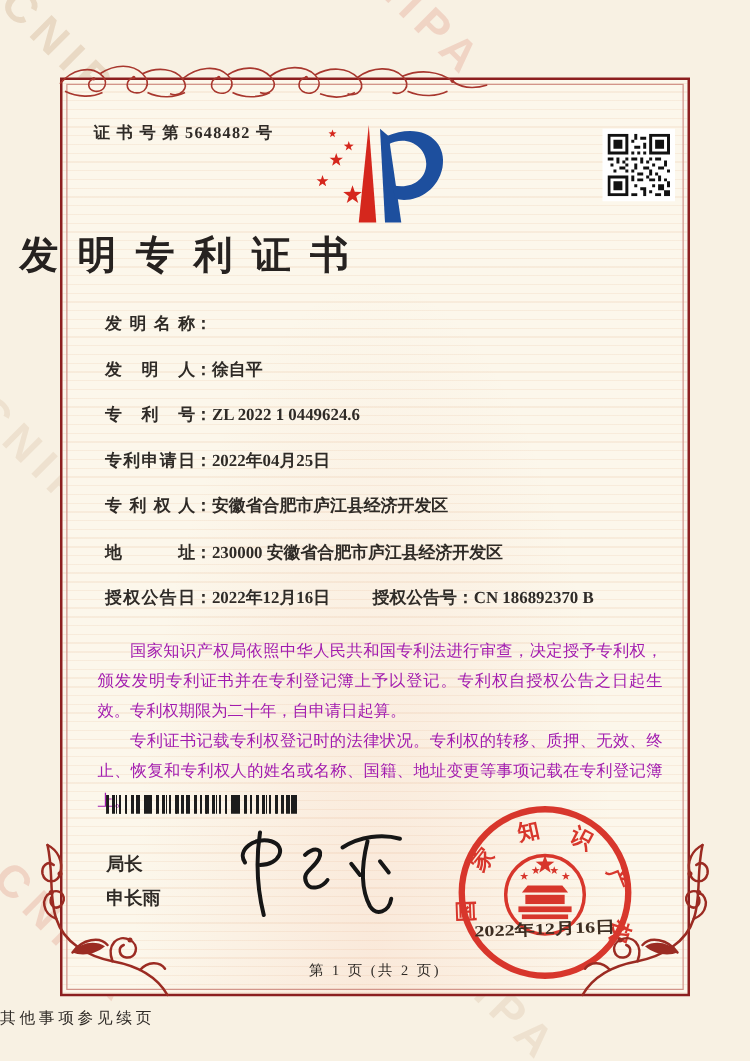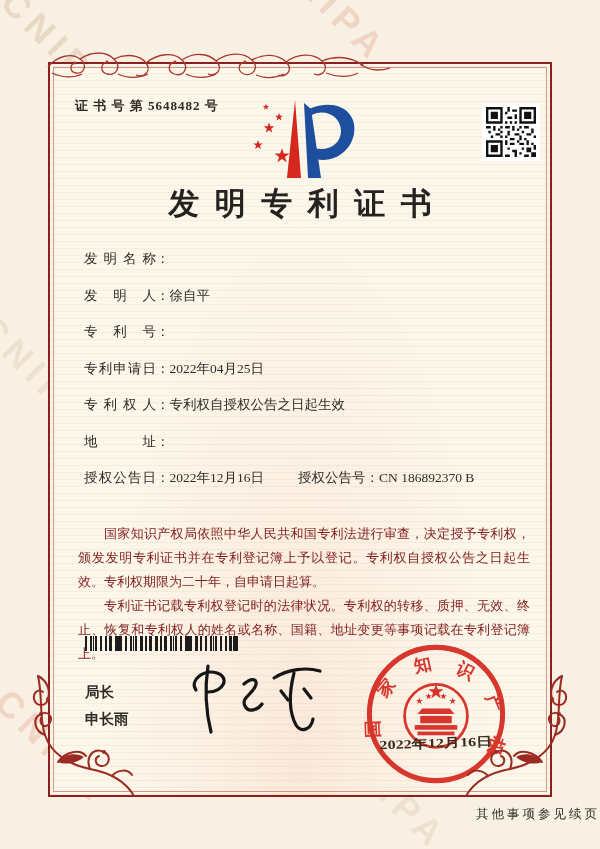--- a/index.html
+++ b/index.html
@@ -48,50 +48,50 @@
     position:absolute; left:75px; top:97px;
     font-size:13px; font-weight:600; letter-spacing:1px;
   }
   .logo { position:absolute; left:229px; top:96px; }
   .qr {
     position:absolute; left:482px; top:103px; width:58px; height:58px;
     background:#fff; display:flex; align-items:center; justify-content:center;
   }
   .title {
     position:absolute; left:0; right:0; top:183px;
-    text-align:center; font-size:31px; font-weight:bold;
+    text-align:left; font-size:31px; font-weight:bold;
     letter-spacing:0.5em; text-indent:0.5em; color:#262220;
   }
-  .fields { position:absolute; left:84px; top:249px; width:450px; font-size:13.5px; font-weight:normal; }
+  .fields { position:absolute; left:84px; top:249px; width:450px; font-size:13.5px; font-weight:bold; }
   .frow { display:flex; margin-bottom:16.5px; line-height:20px; white-space:nowrap; }
   .flabel {
     display:inline-block; width:72px; flex:0 0 72px;
     text-align:justify; text-align-last:justify;
   }
   .fcolon { flex:0 0 auto; }
   .fvalue { flex:0 1 auto; }
   .frow .pair2 { margin-left:34px; display:flex; }
 
-  .paras { position:absolute; left:78px; top:522px; width:452px; font-size:13px; line-height:24px; color:#7f1d1d; }
+  .paras { position:absolute; left:78px; top:509px; width:452px; font-size:13px; line-height:24px; color:#a21caf; }
   .paras p { text-indent:2em; text-align:justify; }
 
   .barcode {
     position:absolute; left:85px; top:636px; width:153px; height:15px;
     background:
       repeating-linear-gradient(90deg,#1c1c1c 0 2px,transparent 2px 5px),
       repeating-linear-gradient(90deg,#1c1c1c 0 1px,transparent 1px 8px),
       repeating-linear-gradient(90deg,transparent 0 10px,#1c1c1c 10px 12px,transparent 12px 23px);
   }
 
   .signer { position:absolute; left:85px; top:679px; font-size:14.5px; font-weight:bold; line-height:27px; }
   .signature { position:absolute; left:178px; top:660px; }
   .seal { position:absolute; left:362px; top:640px; }
 
   .page-info { position:absolute; left:0; right:0; top:769px; text-align:center; font-size:11.5px; letter-spacing:2px; }
-  .footer-note { position:absolute; left:0; right:0; top:806px; text-align:right; font-size:12.5px; letter-spacing:3px; z-index:3; }
+  .footer-note { position:absolute; left:0; right:0; top:806px; text-align:left; font-size:12.5px; letter-spacing:3px; z-index:3; }
 
   .top-scroll { position:absolute; left:46px; top:47px; z-index:4; pointer-events:none; }
   .corner { position:absolute; z-index:4; pointer-events:none; }
   .corner.bl { left:28px; top:672px; }
   .corner.br { right:28px; top:672px; transform:scaleX(-1); }
 
   .seal-date-text { font-size:13.5px; font-weight:bold; fill:#3c2d22; }
   .seal-ring-text { font-size:19px; font-weight:bold; fill:#d5271d; }
 </style>
 </head>
@@ -178,34 +178,36 @@
         <span class="fcolon">：</span>
     </div>
     <div class="frow">
       <span class="flabel">发明人</span>
         <span class="fcolon">：</span>
         <span class="fvalue">徐自平</span>
     </div>
     <div class="frow">
       <span class="flabel">专利号</span>
         <span class="fcolon">：</span>
+        <span class="fvalue">ZL 2022 1 0449624.6</span>
     </div>
     <div class="frow">
       <span class="flabel">专利申请日</span>
         <span class="fcolon">：</span>
         <span class="fvalue">2022年04月25日</span>
     </div>
     <div class="frow">
       <span class="flabel">专利权人</span>
         <span class="fcolon">：</span>
-        <span class="fvalue">专利权自授权公告之日起生效</span>
+        <span class="fvalue">安徽省合肥市庐江县经济开发区</span>
     </div>
     <div class="frow">
       <span class="flabel">地址</span>
         <span class="fcolon">：</span>
+        <span class="fvalue">230000 安徽省合肥市庐江县经济开发区</span>
     </div>
     <div class="frow">
       <span class="flabel">授权公告日</span>
         <span class="fcolon">：</span>
         <span class="fvalue">2022年12月16日</span>
       <span class="pair2">
         <span>授权公告号</span>
           <span class="fcolon">：</span>
           <span class="fvalue">CN 186892370 B</span>
       </span>
@@ -252,20 +254,21 @@
         <path d="M60,80 h40 l-5,-6 h-30 z"></path>
         <rect x="63" y="82" width="34" height="8"></rect>
         <rect x="57" y="92" width="46" height="5"></rect>
         <rect x="60" y="99" width="40" height="4"></rect>
         <circle cx="80" cy="82" r="34" fill="none" stroke="#d5271d" stroke-width="3"></circle>
       </g>
     </g>
     <text class="seal-date-text" x="80" y="116" text-anchor="middle" textLength="122" lengthAdjust="spacingAndGlyphs" transform="rotate(-2 80 116)">2022年12月16日</text>
   </svg>
 
+  <div class="page-info">第 1 页 (共 2 页)</div>
 </div>
 
 <svg class="corner bl" width="112" height="128" viewBox="0 0 112 128">
   <g stroke="#9b2b22" stroke-width="2" fill="none" stroke-linecap="round">
     <path d="M10,4 C15,26 11,46 17,63 C23,82 42,93 62,97 C84,101 98,110 106,124"></path>
     <path d="M17,63 C6,59 4,46 13,42 C21,38 27,47 20,53 C16,56 11,52 13,46"></path>
     <path d="M62,97 C57,84 66,75 76,80 C84,84 81,95 73,94 C67,93 66,86 71,84"></path>
     <path d="M10,4 C18,8 23,17 20,27 C18,35 8,35 6,27 C5,21 10,16 15,20"></path>
     <path d="M30,90 C38,79 52,77 58,84"></path>
     <path d="M84,104 C90,97 100,97 104,103"></path>

